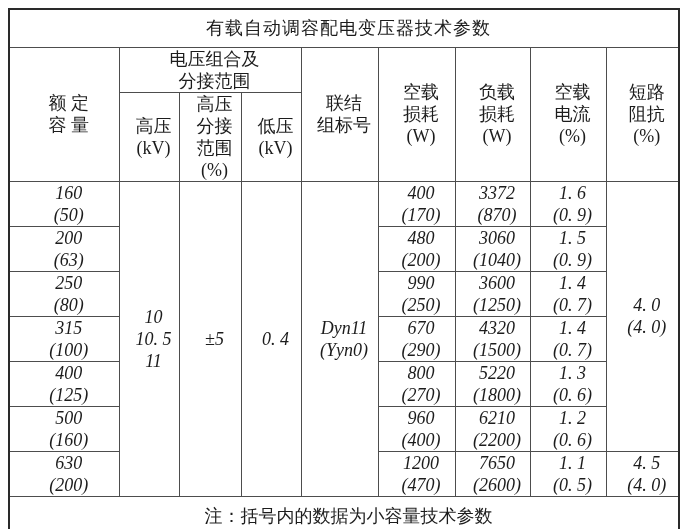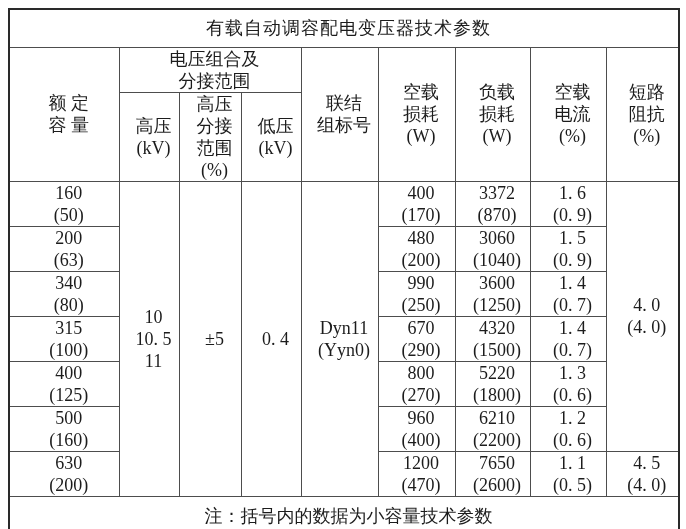--- a/index.html
+++ b/index.html
@@ -32,21 +32,21 @@
     vertical-align: middle;
     white-space: pre-line;
     padding: 0 0 0 9px;
     font-size: 18px;
     line-height: 22px;
     overflow: hidden;
   }
   tr.rt  { height: 38px; }
   tr.rh1 { height: 42px; }
   tr.rh2 { height: 88px; }
-  tr.rd  { height: 43px; }
+  tr.rd  { height: 43px; font-style: italic; }
   tr.rn  { height: 41px; }
   td.title-cell {
     font-size: 18px;
     letter-spacing: 1px;
   }
   td.head {
     font-size: 17px;
     line-height: 21px;
     margin-left: 48px;
   }
@@ -136,21 +136,21 @@
 (63)</td>
       <td>480
 (200)</td>
       <td>3060
 (1040)</td>
       <td>1. 5
 (0. 9)</td>
     </tr>
 
     <tr class="rd">
-      <td>340
+      <td>250
 (80)</td>
       <td>990
 (250)</td>
       <td>3600
 (1250)</td>
       <td>1. 4
 (0. 7)</td>
     </tr>
 
     <tr class="rd">

